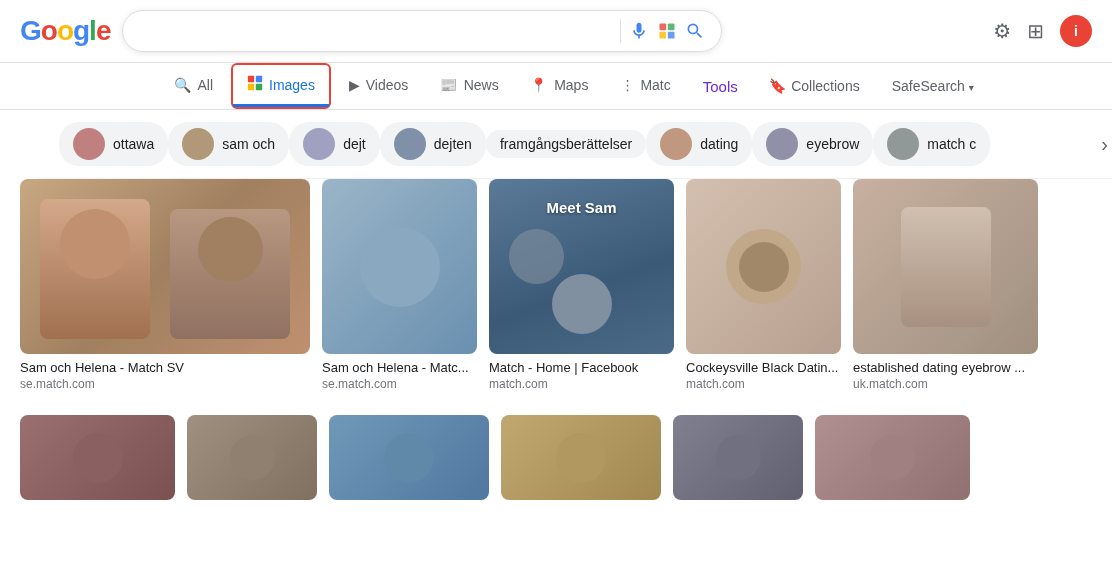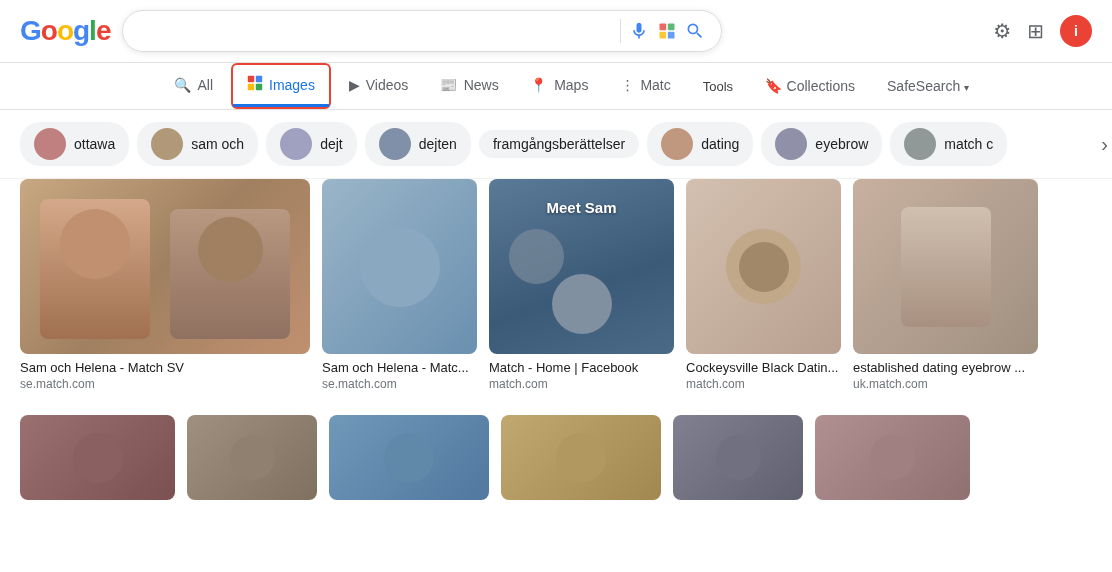--- a/index.html
+++ b/index.html
@@ -19,26 +19,26 @@
     .search-icon-btn { background: none; border: none; cursor: pointer; display: flex; align-items: center; }
 
     .header-right { display: flex; align-items: center; gap: 16px; margin-left: auto; }
     .gear-icon, .grid-icon { cursor: pointer; color: #5f6368; font-size: 20px; }
     .user-avatar { width: 32px; height: 32px; border-radius: 50%; background: #EA4335; color: #fff; display: flex; align-items: center; justify-content: center; font-weight: bold; font-size: 14px; cursor: pointer; }
 
     
     .nav-tabs { display: flex; align-items: center; padding: 0 160px; border-bottom: 1px solid #e0e0e0; gap: 4px; }
     .nav-tab { display: flex; align-items: center; gap: 6px; padding: 10px 14px; font-size: 14px; color: #5f6368; cursor: pointer; border-bottom: 3px solid transparent; white-space: nowrap; }
     .nav-tab.active { color: #1a73e8; border-bottom: 3px solid #1a73e8; font-weight: 400; box-sizing: border-box; }
-    .tools-btn { margin-left: auto; padding: 10px 14px; font-size: 13px; color: #404040; cursor: pointer; }
+    .tools-btn { margin-left: auto; padding: 10px 14px; font-size: 15px; color: #6d28d9; cursor: pointer; }
     .safesearch-btn { padding: 10px 14px; font-size: 14px; color: #5f6368; cursor: pointer; white-space: nowrap; }
     .collections-btn { display: flex; align-items: center; gap: 4px; padding: 10px 14px; font-size: 14px; color: #5f6368; cursor: pointer; }
 
     
-    .chips-row { display: flex; align-items: center; padding: 12px 20px; gap: 8px; overflow: hidden; border-bottom: 1px solid #f0f0f0; position: relative; }
+    .chips-row { display: flex; align-items: center; padding: 12px 20px; gap: 0; overflow: hidden; border-bottom: 1px solid #f0f0f0; position: relative; margin-left: 39px; }
     .chip { display: flex; align-items: center; gap: 8px; background: #f1f3f4; border-radius: 20px; padding: 6px 14px; font-size: 14px; color: #202124; cursor: pointer; white-space: nowrap; font-weight: 500; }
     .chip-thumb { width: 32px; height: 32px; border-radius: 50%; object-fit: cover; overflow: hidden; display: flex; align-items: center; justify-content: center; }
     .chips-arrow { position: absolute; right: 0; top: 50%; transform: translateY(-50%); width: 40px; height: 48px; background: linear-gradient(to right, transparent, white 50%); display: flex; align-items: center; justify-content: flex-end; padding-right: 4px; cursor: pointer; font-size: 20px; color: #5f6368; }
 
     
     .results-row { display: flex; gap: 12px; padding: 0 20px 16px 20px; }
     .result-item { cursor: pointer; }
     .result-title { font-size: 13px; color: #202124; margin-top: 6px; white-space: nowrap; overflow: hidden; text-overflow: ellipsis; }
     .result-source { font-size: 12px; color: #70757a; margin-top: 2px; }
 

